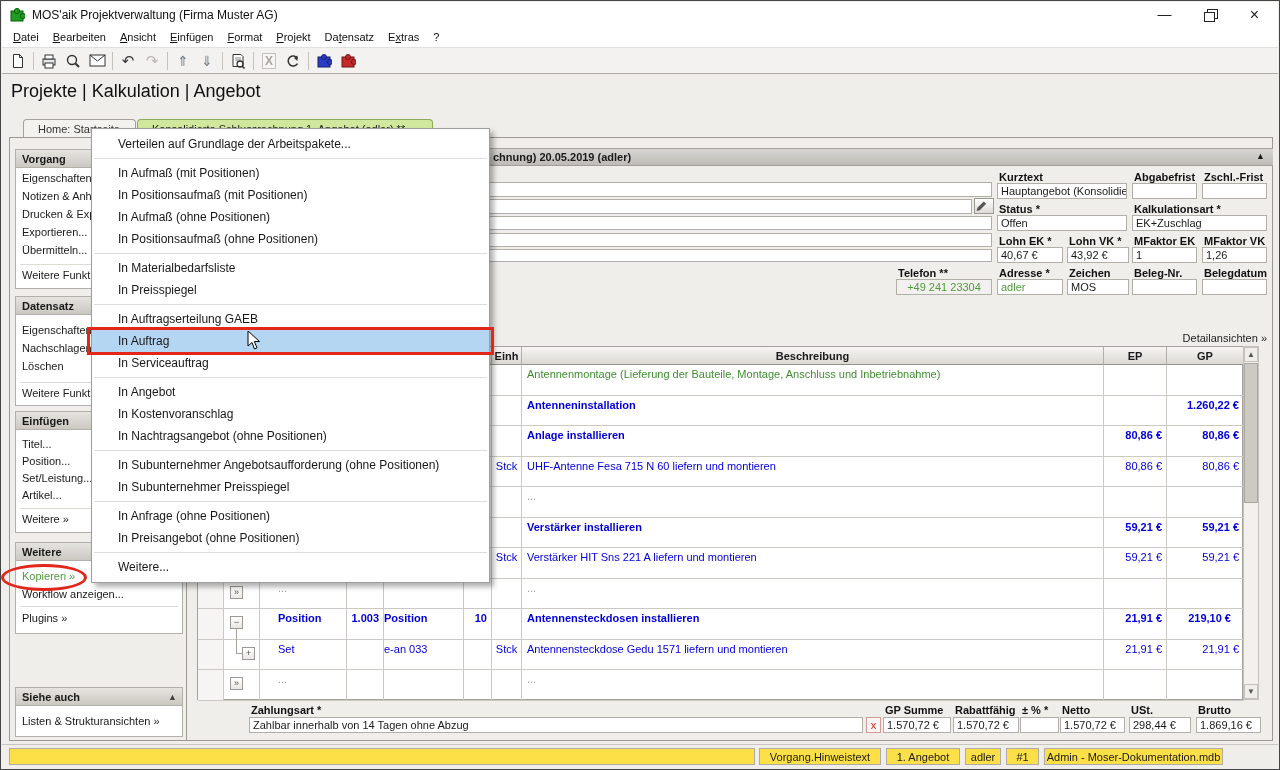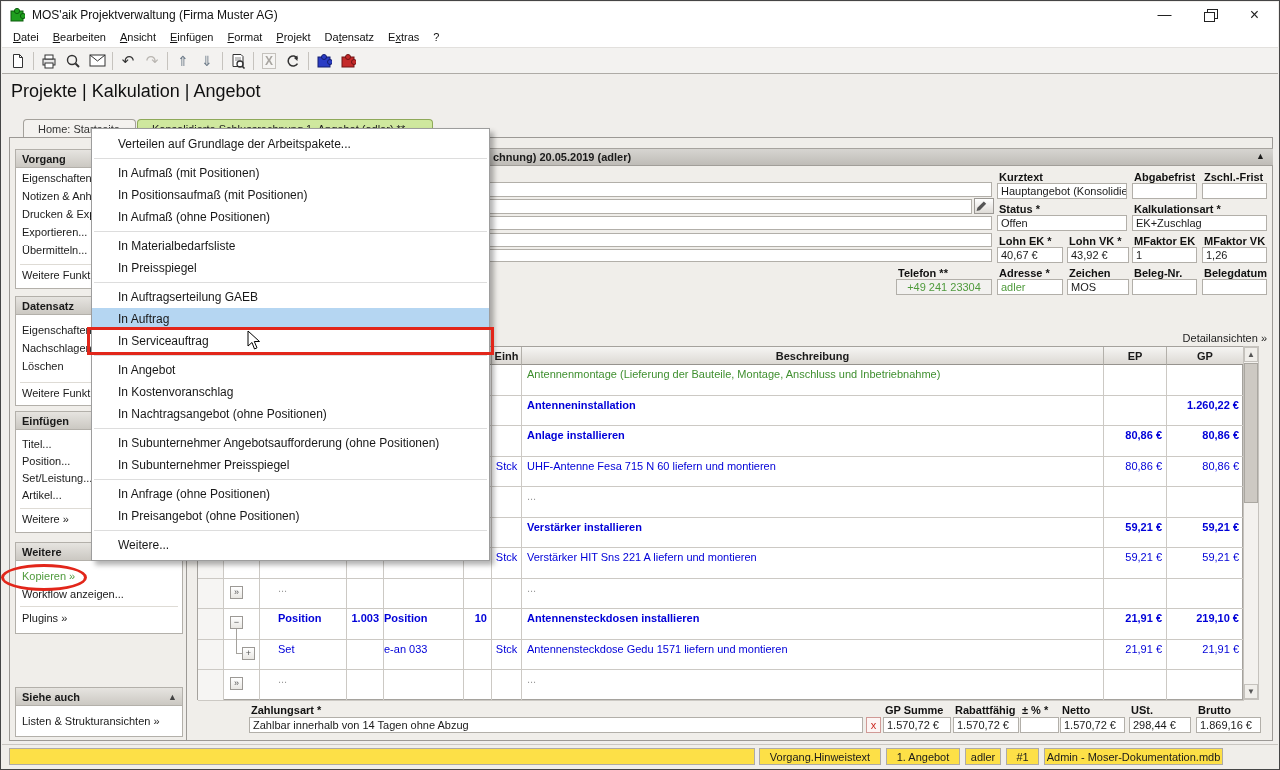--- a/index.html
+++ b/index.html
@@ -371,21 +371,21 @@
       <div class="treebox" style="left: 32px; top: 238.5px;">»</div>
       <div class="td" style="left: 0px; top: 262px; width: 26px; height: 30.5px; background: rgb(246, 245, 243);"></div>
       <div class="td" style="left: 26px; top: 262px; width: 36px; height: 30.5px;"></div>
       <div class="td" style="left: 62px; top: 262px; width: 87px; height: 30.5px; padding-left: 18px; color: rgb(0, 0, 216); font-weight: bold;">Position</div>
       <div class="td" style="left: 149px; top: 262px; width: 37px; height: 30.5px; text-align: right; padding-right: 4px; color: rgb(0, 0, 216); font-weight: bold;">1.003</div>
       <div class="td" style="left: 186px; top: 262px; width: 80px; height: 30.5px; color: rgb(0, 0, 216); font-weight: bold;">Position</div>
       <div class="td" style="left: 266px; top: 262px; width: 28px; height: 30.5px; text-align: right; padding-right: 4px; color: rgb(0, 0, 216); font-weight: bold;">10</div>
       <div class="td" style="left: 294px; top: 262px; width: 30px; height: 30.5px; text-align: center;"></div>
       <div class="td" style="left: 324px; top: 262px; width: 582px; height: 30.5px; padding-left: 5px; color: rgb(0, 0, 216); font-weight: bold;">Antennensteckdosen installieren</div>
       <div class="td" style="left: 906px; top: 262px; width: 63px; height: 30.5px; text-align: right; padding-right: 4px; color: rgb(0, 0, 216); font-weight: bold;">21,91 €</div>
-      <div class="td" style="left: 969px; top: 262px; width: 77px; height: 30.5px; text-align: right; padding-right: 4px; color: rgb(0, 0, 216); font-weight: bold;">219,10 €</div>
+      <div class="td" style="left: 969px; top: 262px; width: 77px; height: 30.5px; text-align: right; padding-right: 12px; color: rgb(0, 0, 216); font-weight: bold;">219,10 €</div>
       <div class="treebox" style="left: 32px; top: 269px;">−</div>
       <div class="td" style="left: 0px; top: 292.5px; width: 26px; height: 30.5px; background: rgb(246, 245, 243);"></div>
       <div class="td" style="left: 26px; top: 292.5px; width: 36px; height: 30.5px;"></div>
       <div class="td" style="left: 62px; top: 292.5px; width: 87px; height: 30.5px; padding-left: 18px; color: rgb(0, 0, 216);">Set</div>
       <div class="td" style="left: 149px; top: 292.5px; width: 37px; height: 30.5px; text-align: right; padding-right: 4px;"></div>
       <div class="td" style="left: 186px; top: 292.5px; width: 80px; height: 30.5px; color: rgb(0, 0, 216);">e-an 033</div>
       <div class="td" style="left: 266px; top: 292.5px; width: 28px; height: 30.5px; text-align: right; padding-right: 4px;"></div>
       <div class="td" style="left: 294px; top: 292.5px; width: 30px; height: 30.5px; text-align: center; color: rgb(0, 0, 216);">Stck</div>
       <div class="td" style="left: 324px; top: 292.5px; width: 582px; height: 30.5px; padding-left: 5px; color: rgb(0, 0, 216);">Antennensteckdose Gedu 1571 liefern und montieren</div>
       <div class="td" style="left: 906px; top: 292.5px; width: 63px; height: 30.5px; text-align: right; padding-right: 4px; color: rgb(0, 0, 216);">21,91 €</div>
@@ -437,20 +437,21 @@
       <div class="scell" style="left: 1004px; width: 33px;">#1</div>
       <div class="scell" style="left: 1042px; width: 179px;">Admin - Moser-Dokumentation.mdb</div>
     </div>
 
   <div class="abs ctxmenu" id="ctxmenu">
       <div class="cmi">Verteilen auf Grundlage der Arbeitspakete...</div>
       <div class="cmsep"></div>
       <div class="cmi">In Aufmaß (mit Positionen)</div>
       <div class="cmi">In Positionsaufmaß (mit Positionen)</div>
       <div class="cmi">In Aufmaß (ohne Positionen)</div>
+      <div class="cmi">In Positionsaufmaß (ohne Positionen)</div>
       <div class="cmsep"></div>
       <div class="cmi">In Materialbedarfsliste</div>
       <div class="cmi">In Preisspiegel</div>
       <div class="cmsep"></div>
       <div class="cmi">In Auftragserteilung GAEB</div>
       <div class="cmi hl">In Auftrag</div>
       <div class="cmi">In Serviceauftrag</div>
       <div class="cmsep"></div>
       <div class="cmi">In Angebot</div>
       <div class="cmi">In Kostenvoranschlag</div>

